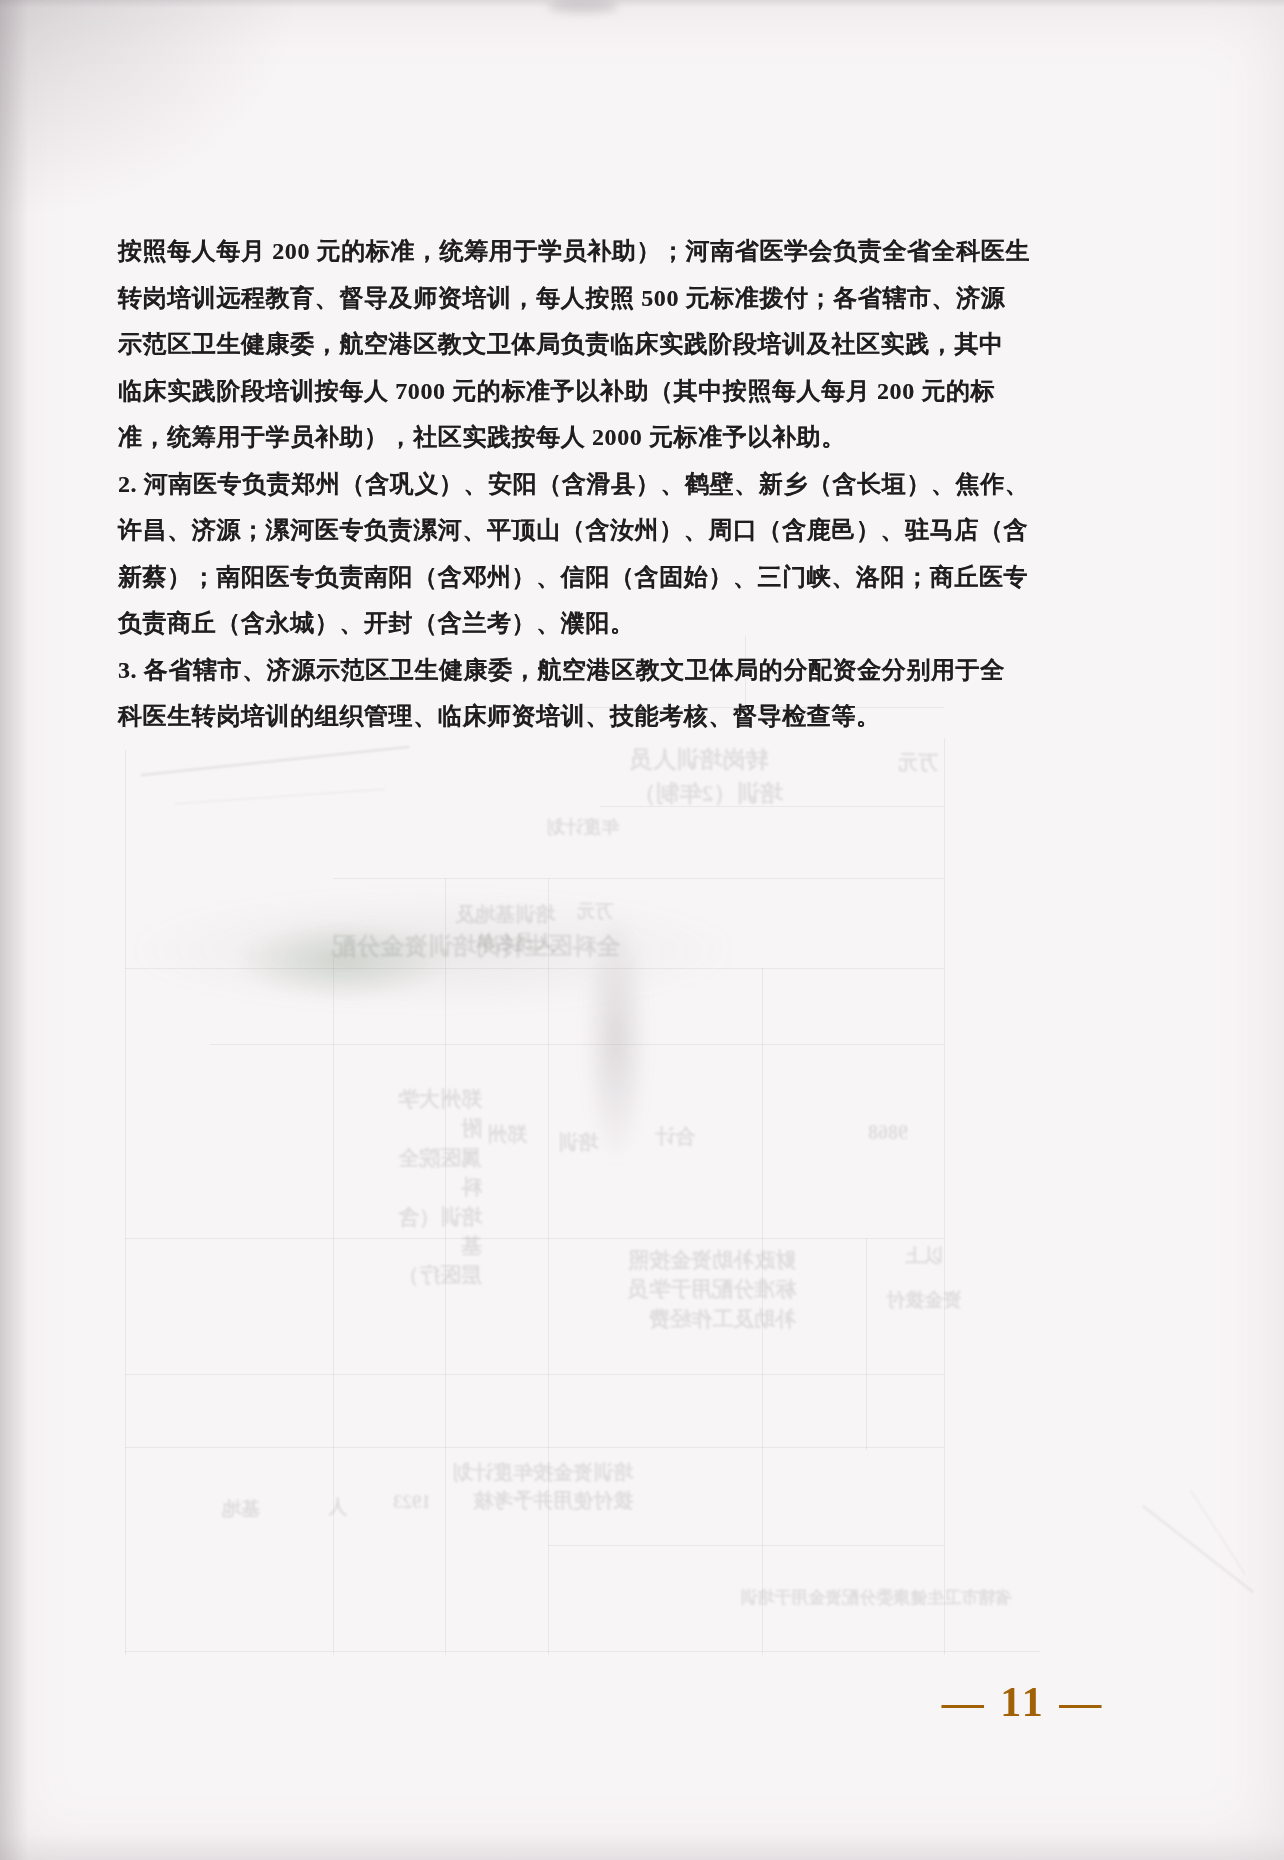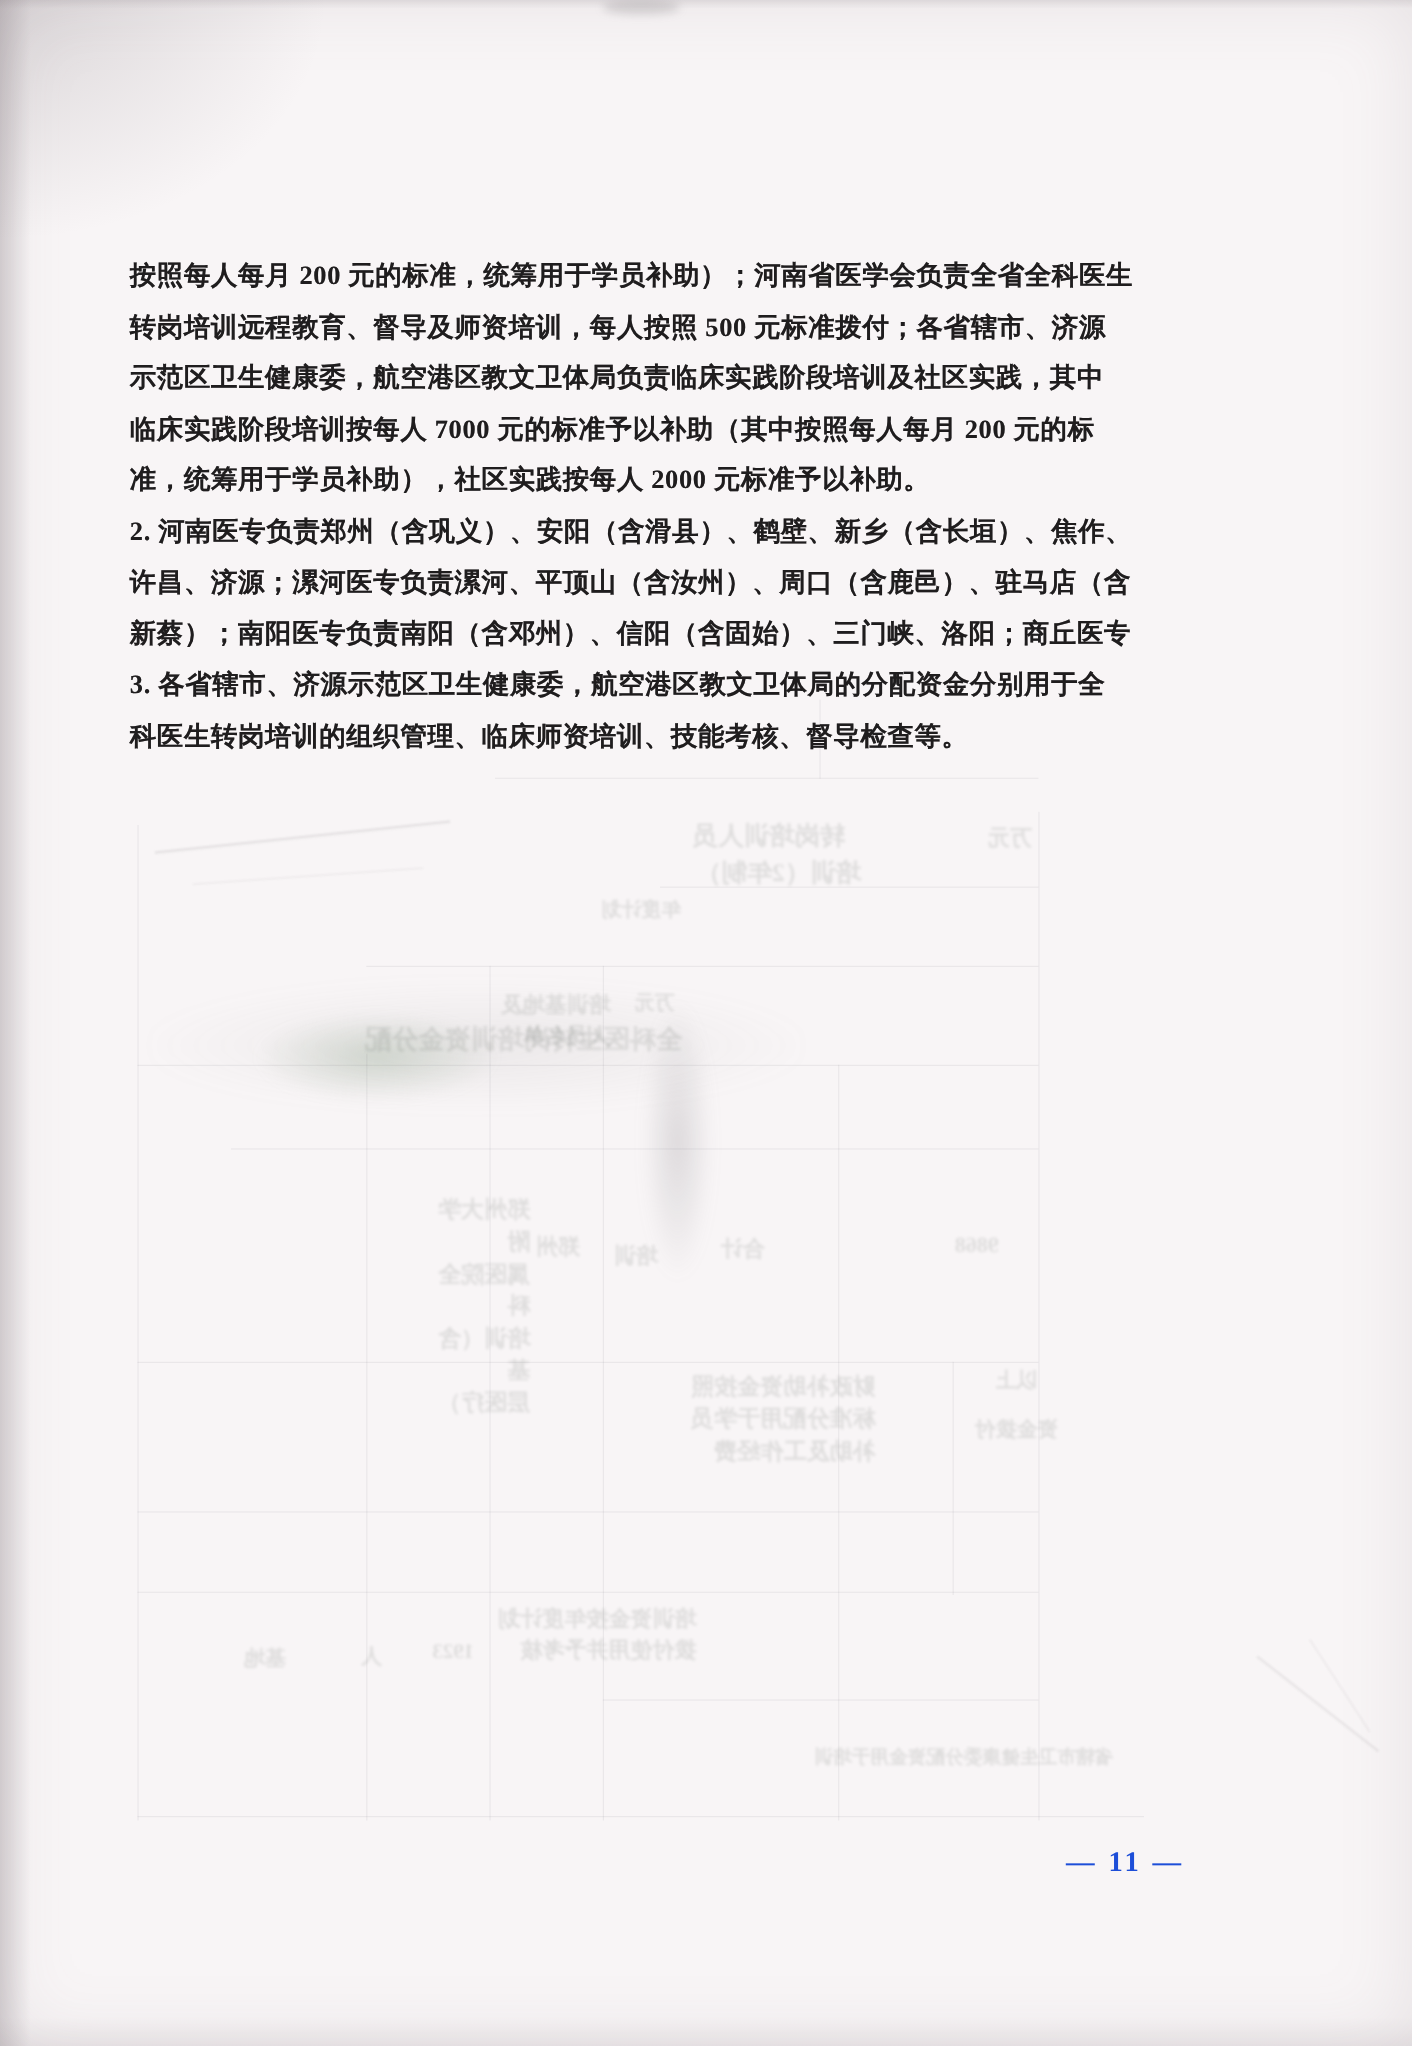--- a/index.html
+++ b/index.html
@@ -46,22 +46,22 @@
   #bleed-layer{position:absolute;inset:0;pointer-events:none;}
   .gl{position:absolute;background:rgba(112,112,120,.10);}
   .blob{
     position:absolute;transform:scaleX(-1);
     color:var(--bleed,#59615a);opacity:.16;filter:blur(1.3px);
     font-weight:600;line-height:1.4;white-space:pre-line;
   }
   
   .page-number{
     position:absolute;left:938px;top:1678px;width:170px;
-    text-align:center;font-size:26px;font-weight:600;
-    color:#1d4ed8;letter-spacing:3px;white-space:nowrap;
+    text-align:center;font-size:42px;font-weight:600;
+    color:#a16207;letter-spacing:3px;white-space:nowrap;
   }
 </style>
 </head>
 <body>
 
 <div class="page">
 
   <div class="shade-left"></div>
   <div class="shade-topleft"></div>
   <div class="shade-topedge"></div>
@@ -125,20 +125,21 @@
 
   <div id="text-block">
       <div class="tline">按照每人每月 200 元的标准，统筹用于学员补助）；河南省医学会负责全省全科医生</div>
       <div class="tline">转岗培训远程教育、督导及师资培训，每人按照 500 元标准拨付；各省辖市、济源</div>
       <div class="tline">示范区卫生健康委，航空港区教文卫体局负责临床实践阶段培训及社区实践，其中</div>
       <div class="tline">临床实践阶段培训按每人 7000 元的标准予以补助（其中按照每人每月 200 元的标</div>
       <div class="tline">准，统筹用于学员补助），社区实践按每人 2000 元标准予以补助。</div>
       <div class="tline">2. 河南医专负责郑州（含巩义）、安阳（含滑县）、鹤壁、新乡（含长垣）、焦作、</div>
       <div class="tline">许昌、济源；漯河医专负责漯河、平顶山（含汝州）、周口（含鹿邑）、驻马店（含</div>
       <div class="tline">新蔡）；南阳医专负责南阳（含邓州）、信阳（含固始）、三门峡、洛阳；商丘医专</div>
+      <div class="tline">负责商丘（含永城）、开封（含兰考）、濮阳。</div>
       <div class="tline">3. 各省辖市、济源示范区卫生健康委，航空港区教文卫体局的分配资金分别用于全</div>
       <div class="tline">科医生转岗培训的组织管理、临床师资培训、技能考核、督导检查等。</div>
     </div>
 
   <div class="page-number">— 11 —</div>
 
   <div class="vignette"></div>
 </div>
 
 </body></html>

